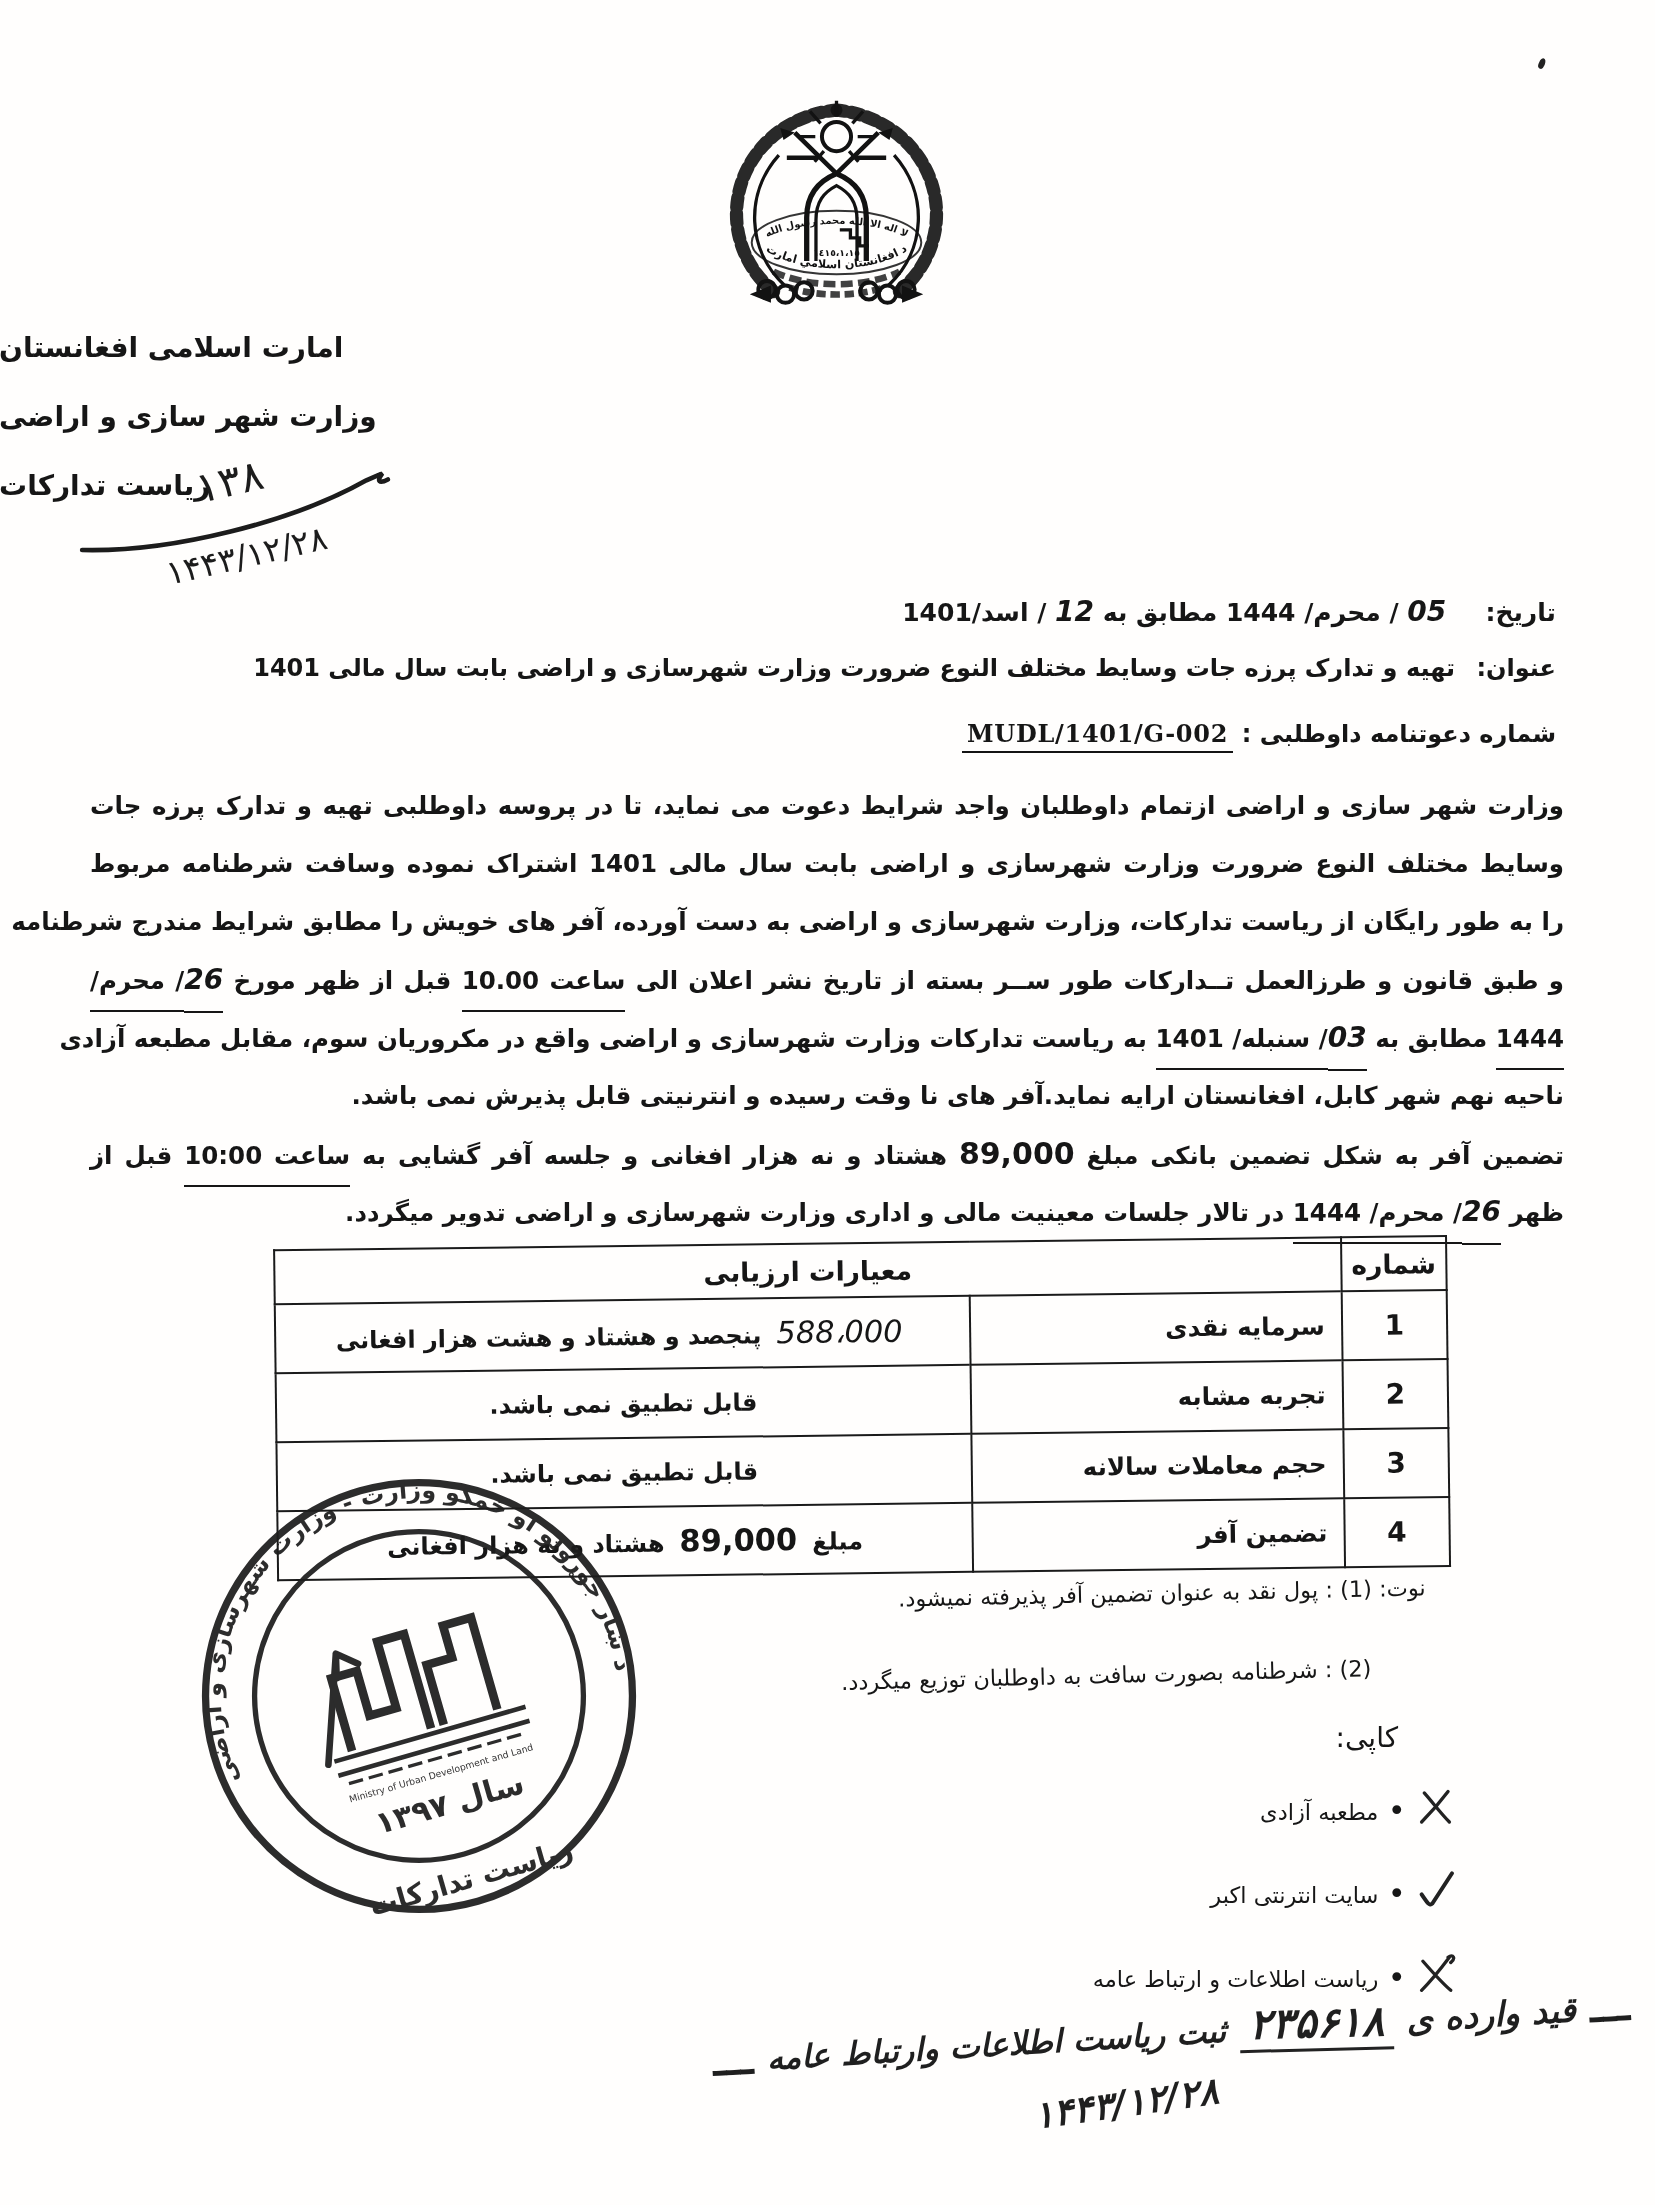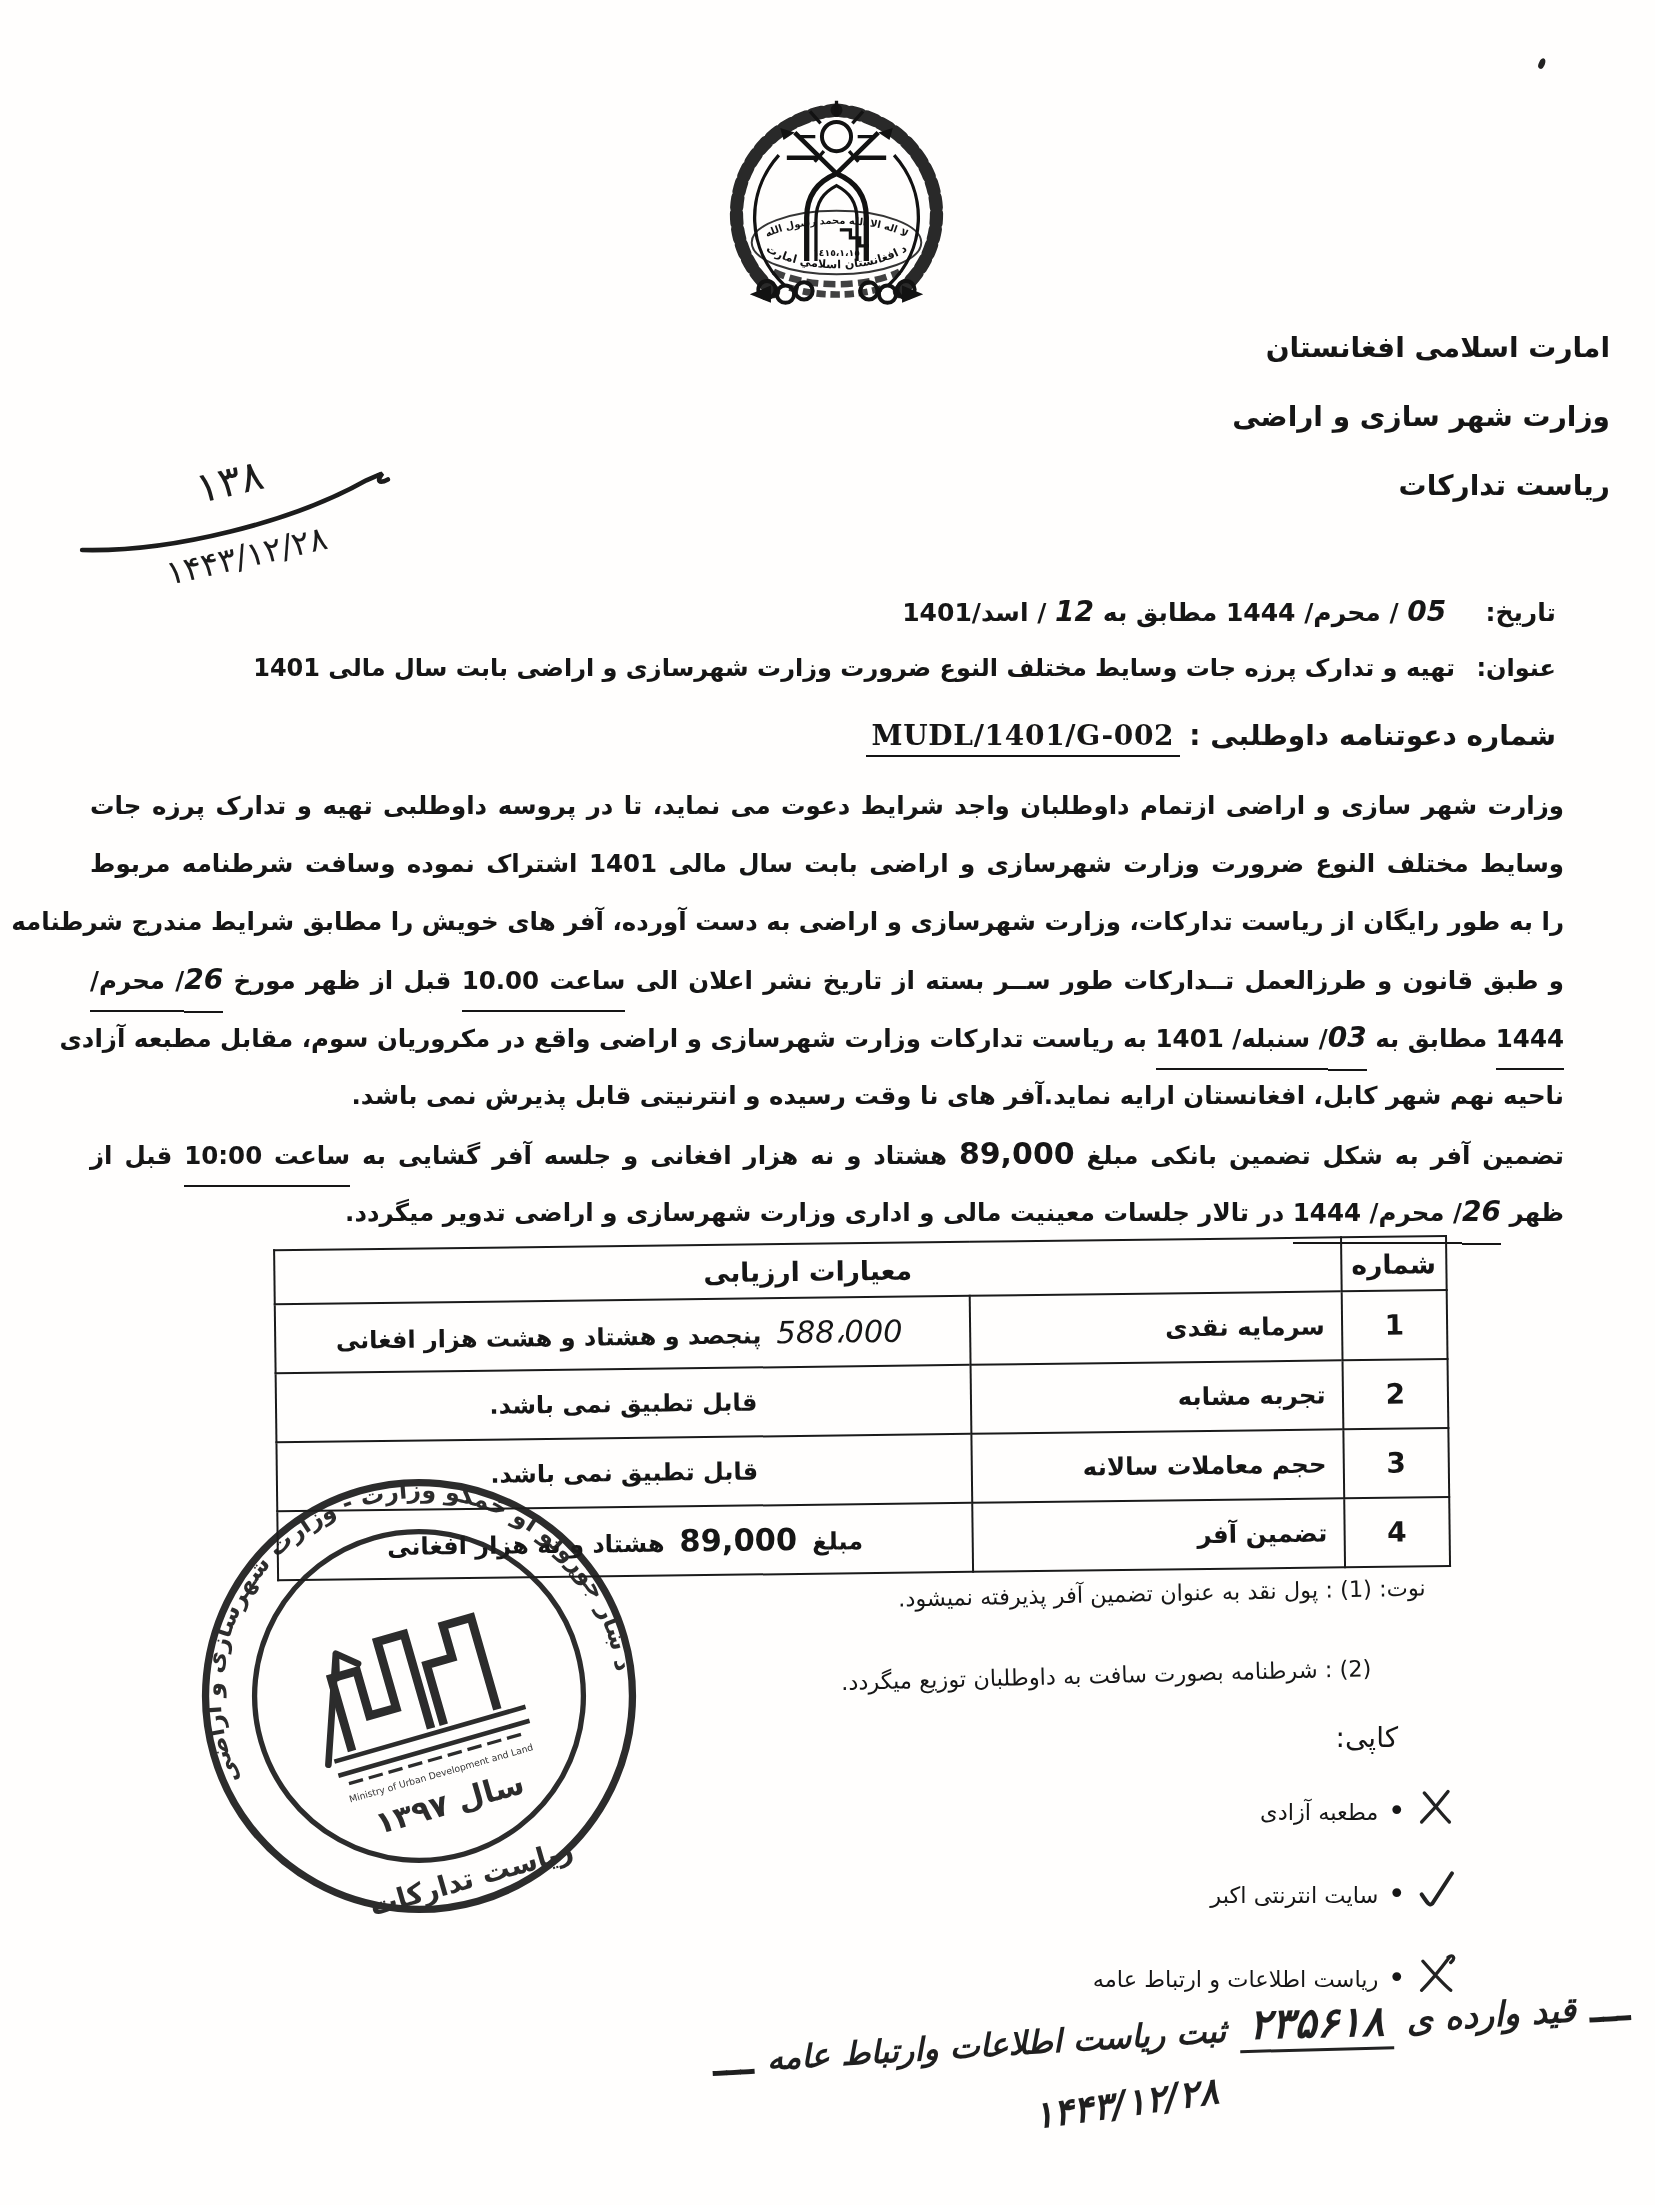--- a/index.html
+++ b/index.html
@@ -4,39 +4,39 @@
 <style>
   * { box-sizing: border-box; }
   html,body { margin:0; padding:0; background:#ffffff; }
   .page{
     position:relative; width:1656px; height:2205px; background:#fffefd;
     font-family:"DejaVu Sans", sans-serif; direction:rtl; color:#161616; overflow:hidden;
   }
   .abs{ position:absolute; }
 
   
-  .hdr-block{ left:0; top:313px; width:1611px; text-align:right; }
+  .hdr-block{ left:0; top:313px; width:1611px; text-align:left; }
   .hdr-line{ height:69px; line-height:69px; font-size:28px; font-weight:700; letter-spacing:0.7px; }
 
   
   .emblem{ left:711px; top:93px; width:253px; height:213px; }
   .emblem svg{ width:100%; height:100%; }
 
   
   .archive{ left:63px; top:456px; width:351px; text-align:center;
             transform:rotate(-13deg); color:#1c1c1c; }
   .archive .anum{ font-size:42px; letter-spacing:8px; font-weight:400; }
   .archive .adate{ font-size:33px; letter-spacing:4.6px; font-weight:400; margin-top:1.3px; }
 
   
   .date-line{ top:595px; right:99px; font-size:25px; font-weight:700; white-space:nowrap; }
   .date-line .lbl{ margin-left:30.5px; }
   .title-line{ top:654px; right:99px; font-size:24px; font-weight:700; white-space:nowrap; }
   .title-line .lbl{ margin-left:13px; }
-  .inv-line{ top:719px; right:99px; font-size:28px; font-weight:700; white-space:nowrap; }
+  .inv-line{ top:719px; right:99px; font-size:24px; font-weight:700; white-space:nowrap; }
   .latin{ font-family:"DejaVu Serif", serif; direction:ltr; unicode-bidi:embed;
           border-bottom:2.7px solid #141414; padding:0 5.3px 3.3px 5.3px; letter-spacing:0.7px; }
 
   .textblock{ top:777px; right:91px; left:91px; font-size:24.5px; font-weight:700; }
   .ln{ height:58px; line-height:57px; text-align:justify; text-align-last:justify; white-space:nowrap; }
   .ln-end{ height:58px; line-height:57px; text-align:right; white-space:nowrap; }
   .u{ border-bottom:2px solid #161616; padding-bottom:15px; }
   .fn{ font-style:italic; font-weight:700; font-size:28px; }
   .big{ font-size:30px; }
 

